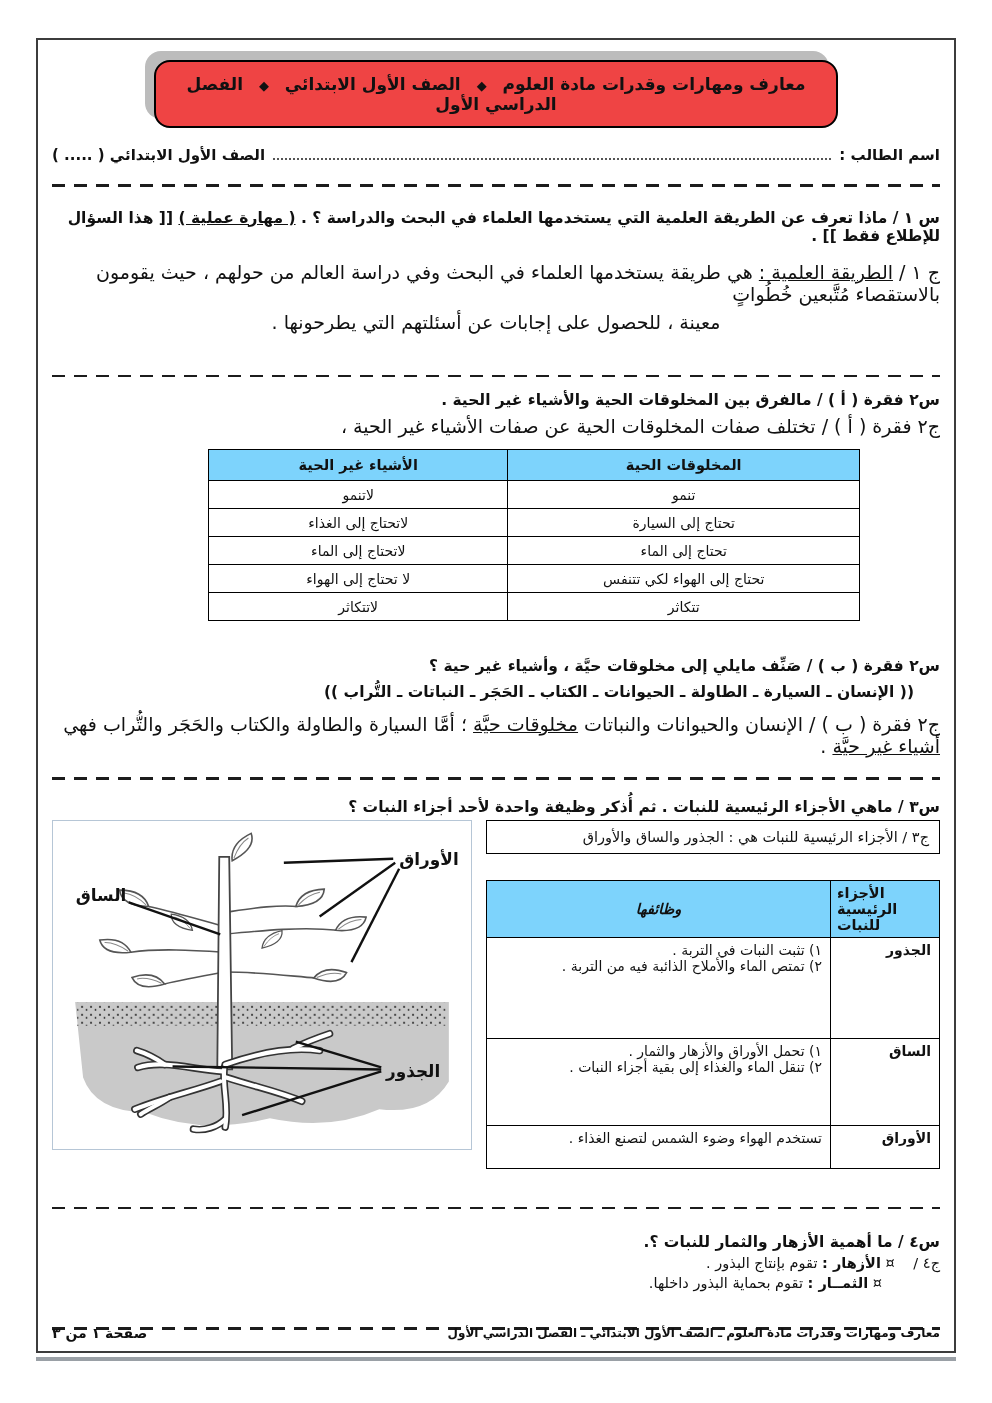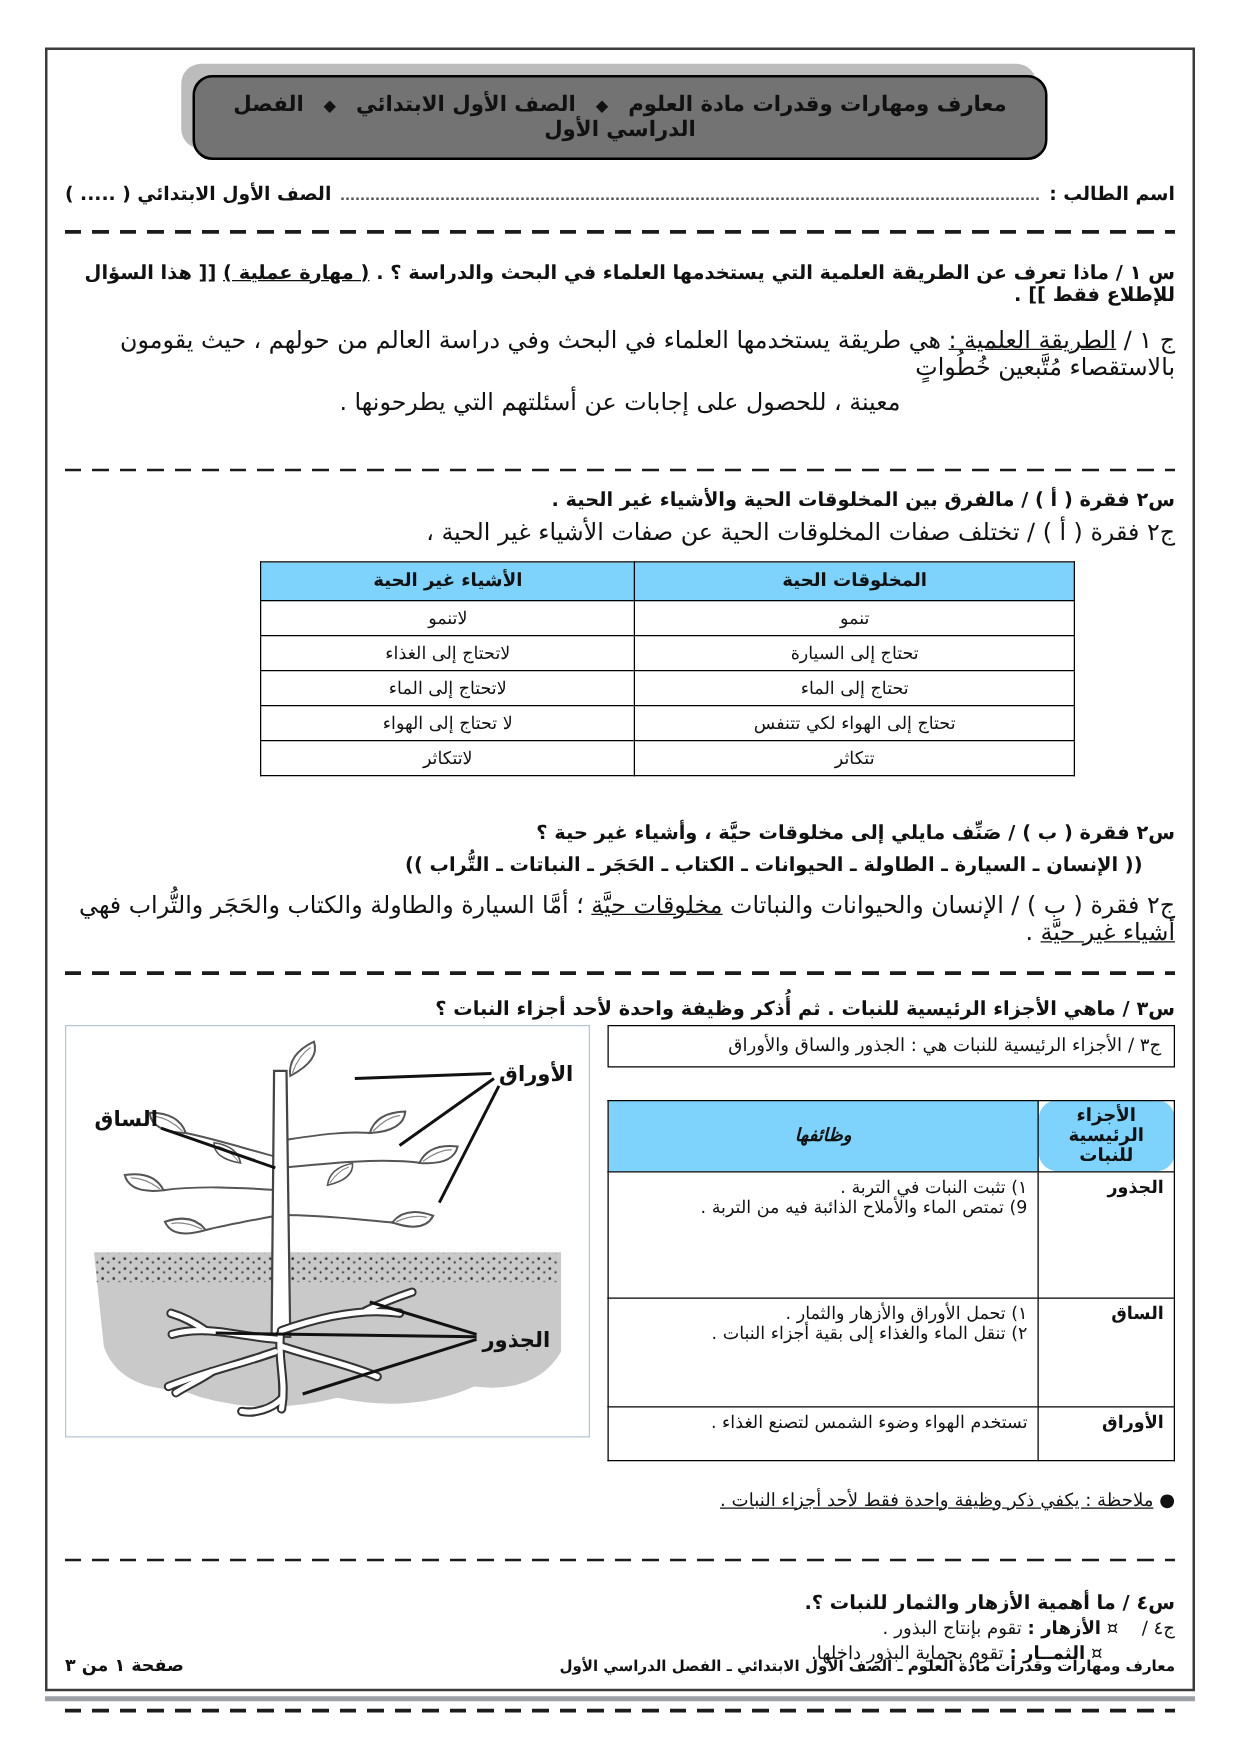--- a/index.html
+++ b/index.html
@@ -8,21 +8,21 @@
     font-family:"DejaVu Sans","Liberation Sans",sans-serif;color:#111;
     overflow:hidden;
   }
   .page-frame{position:absolute;left:36px;right:36px;top:38px;bottom:50px;border:2px solid #3c3c3c;}
   .page-shadow{position:absolute;left:36px;right:36px;bottom:42px;height:4px;background:#9aa0a6;}
   .content{position:absolute;left:52px;right:52px;top:50px;bottom:60px;direction:rtl;}
 
   .header-box{
     width:660px;margin:10px auto 0 auto;border:2.5px solid #000;border-radius:16px;
     box-shadow:-9px -9px 0 0 #bcbcbc;padding:12px 10px;text-align:center;
-    font-weight:bold;font-size:17px;background:#737373;position:relative;
+    font-weight:bold;font-size:17px;background:#ef4444;position:relative;
   }
   .header-box .sep-diamond{padding:0 10px;font-size:13px;}
 
   .student-row{display:flex;align-items:flex-end;margin-top:16px;font-weight:bold;font-size:15px;}
   .student-row .leader{flex:1;border-bottom:2px dotted #555;margin:0 8px 4px 8px;height:14px;}
 
   .sep{height:2.5px;background:repeating-linear-gradient(90deg,#1c1c1c 0 13px,transparent 13px 22px);}
 
   .q-title{font-weight:bold;font-size:15.5px;}
   .body-line{font-size:19px;}
@@ -39,21 +39,21 @@
   .t1 td{height:23px;text-align:center;margin-left:45px;}
   .t1 .c-living{width:54%;}
   .t1 .c-nonliving{width:46%;}
 
   .q3-row{display:flex;margin-top:4px;align-items:flex-start;}
   .q3-right{width:456px;}
   .q3-left{width:420px;margin-right:14px;border:1px solid #b6c6d6;background:#fff;}
   .answer-box{border:1.5px solid #000;padding:8px 10px;font-size:14.5px;}
   .t2{width:100%;margin-top:26px;}
   .t2 th{font-size:14.5px;padding:4px 6px;}
-  .t2 .c-part{width:96px;text-align:center;border-radius:15px;}
+  .t2 .c-part{width:96px;text-align:left;}
   .t2 .c-func{text-align:center;font-style:italic;}
   .t2 td.part{font-weight:bold;vertical-align:top;text-align:right;padding-top:4px;}
   .t2 td.funcs{vertical-align:top;text-align:right;padding:4px 8px;}
   .t2 .row-roots td{height:92px;}
   .t2 .row-stem td{height:78px;}
   .t2 .row-leaves td{height:34px;}
   .note-line{margin-top:24px;font-size:14.5px;}
 
   .q4-answer{font-size:14.5px;margin-top:4px;}
   .q4-indent{margin-right:58px;}
@@ -158,43 +158,39 @@
           <tr>
             <th class="c-part">الأجزاء الرئيسية للنبات</th>
             <th class="c-func">وظائفها</th>
           </tr>
         </thead>
         <tbody>
           <tr class="row-roots">
             <td class="part">الجذور</td>
             <td class="funcs">
               <div>١) تثبت النبات في التربة .</div>
-              <div>9) تمتص الماء والأملاح الذائبة فيه من التربة .</div>
+              <div>٢) تمتص الماء والأملاح الذائبة فيه من التربة .</div>
             </td>
           </tr>
           <tr class="row-stem">
             <td class="part">الساق</td>
             <td class="funcs">
               <div>١) تحمل الأوراق والأزهار والثمار .</div>
               <div>٢) تنقل الماء والغذاء إلى بقية أجزاء النبات .</div>
             </td>
           </tr>
           <tr class="row-leaves">
             <td class="part">الأوراق</td>
             <td class="funcs">
               <div>تستخدم الهواء وضوء الشمس لتصنع الغذاء .</div>
             </td>
           </tr>
         </tbody>
       </table>
 
-      <div class="note-line">
-        <span>●</span>
-        <span class="u">ملاحظة : يكفي ذكر وظيفة واحدة فقط لأحد أجزاء النبات .</span>
-      </div>
     </div>
 
     <div class="q3-left">
       <svg width="418" height="324" viewBox="0 0 420 326" xmlns="http://www.w3.org/2000/svg">
         <defs>
           <g id="leaf">
             <path d="M0,0 Q9,-15 32,-10 Q27,5 0,0 Z" fill="#ffffff" stroke="#555" stroke-width="1.6"></path>
             <path d="M3,-1 Q16,-9 27,-8" fill="none" stroke="#888" stroke-width="1"></path>
           </g>
           <pattern id="specks" width="9" height="8" patternUnits="userSpaceOnUse">

